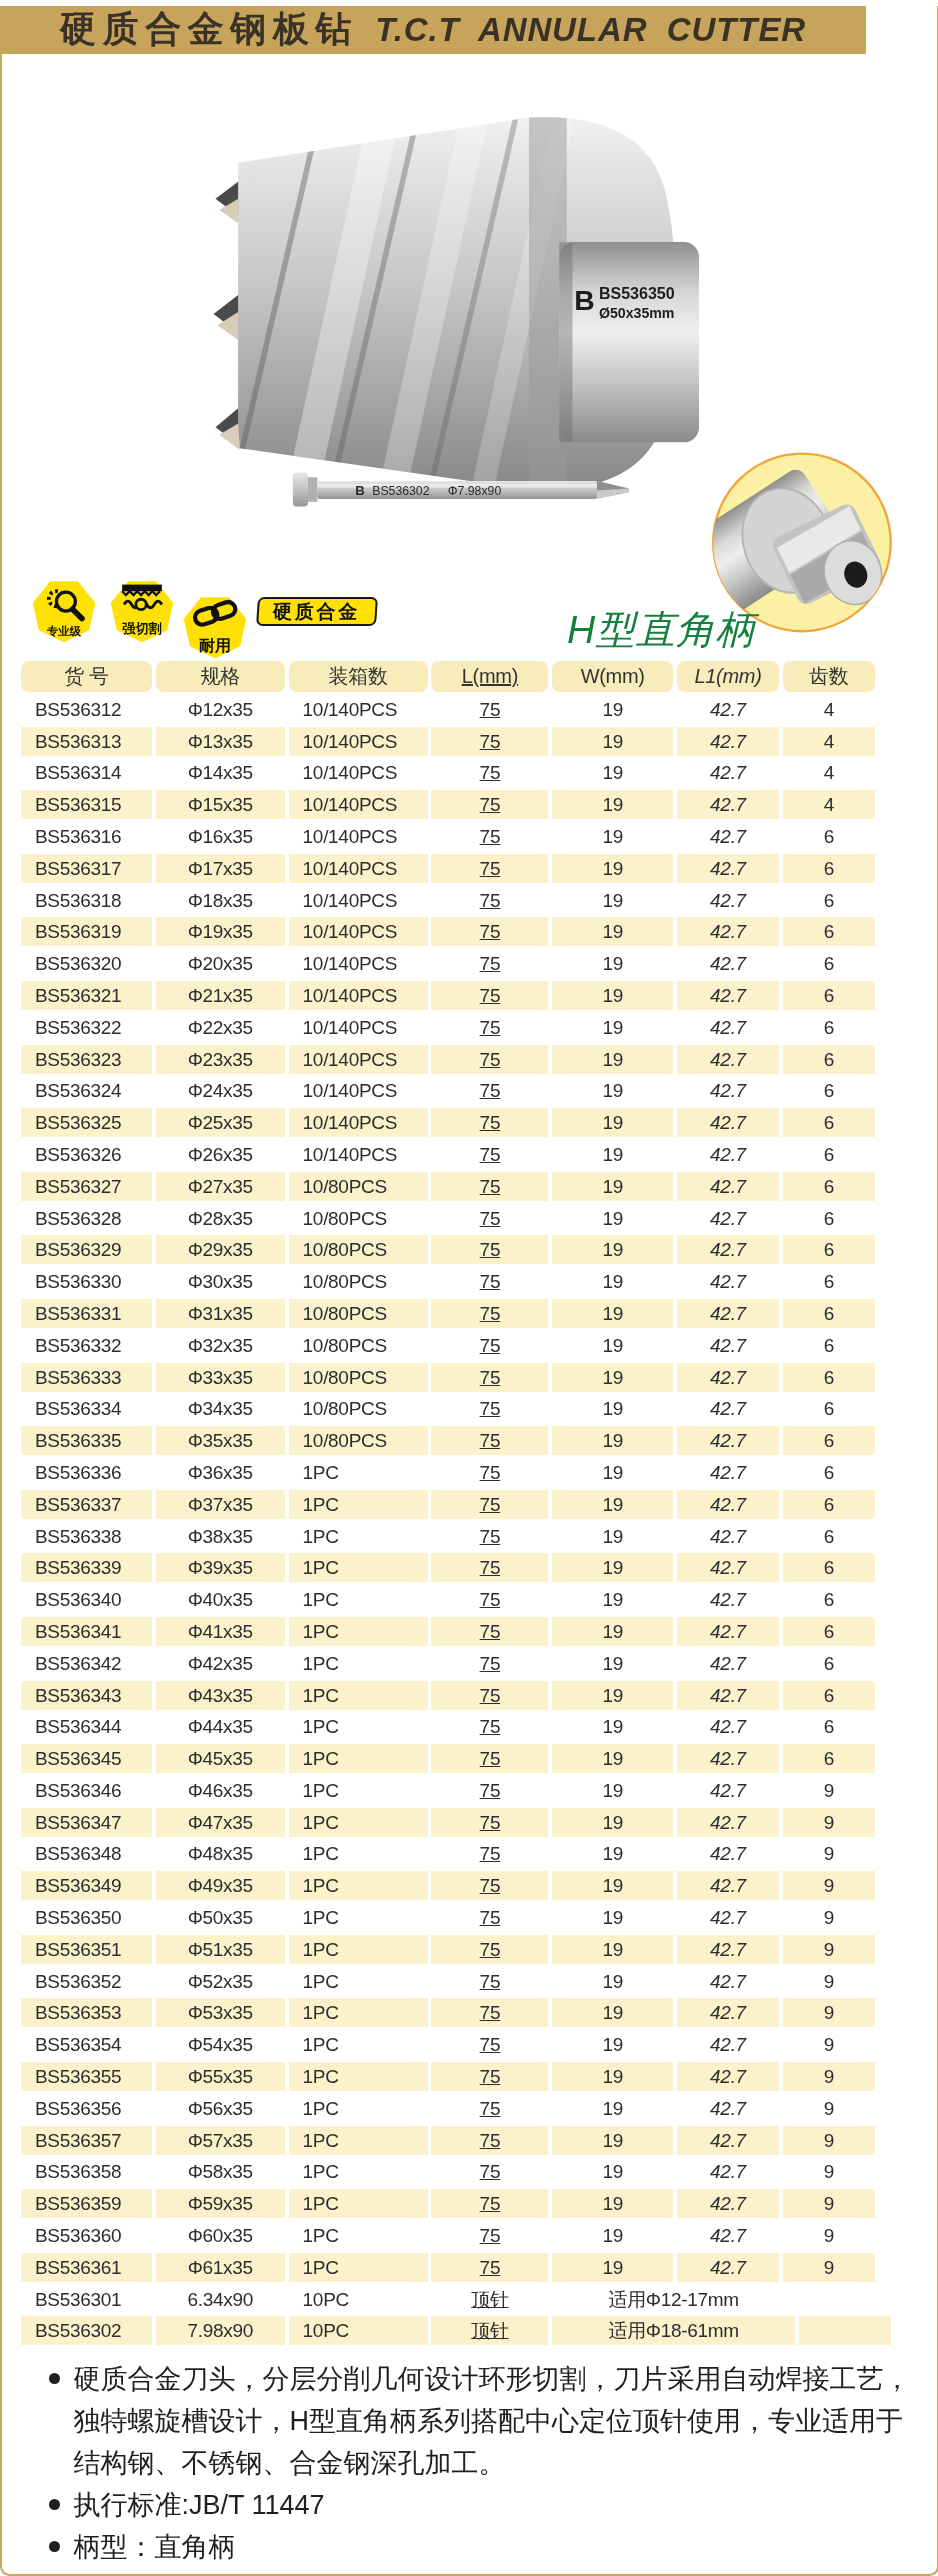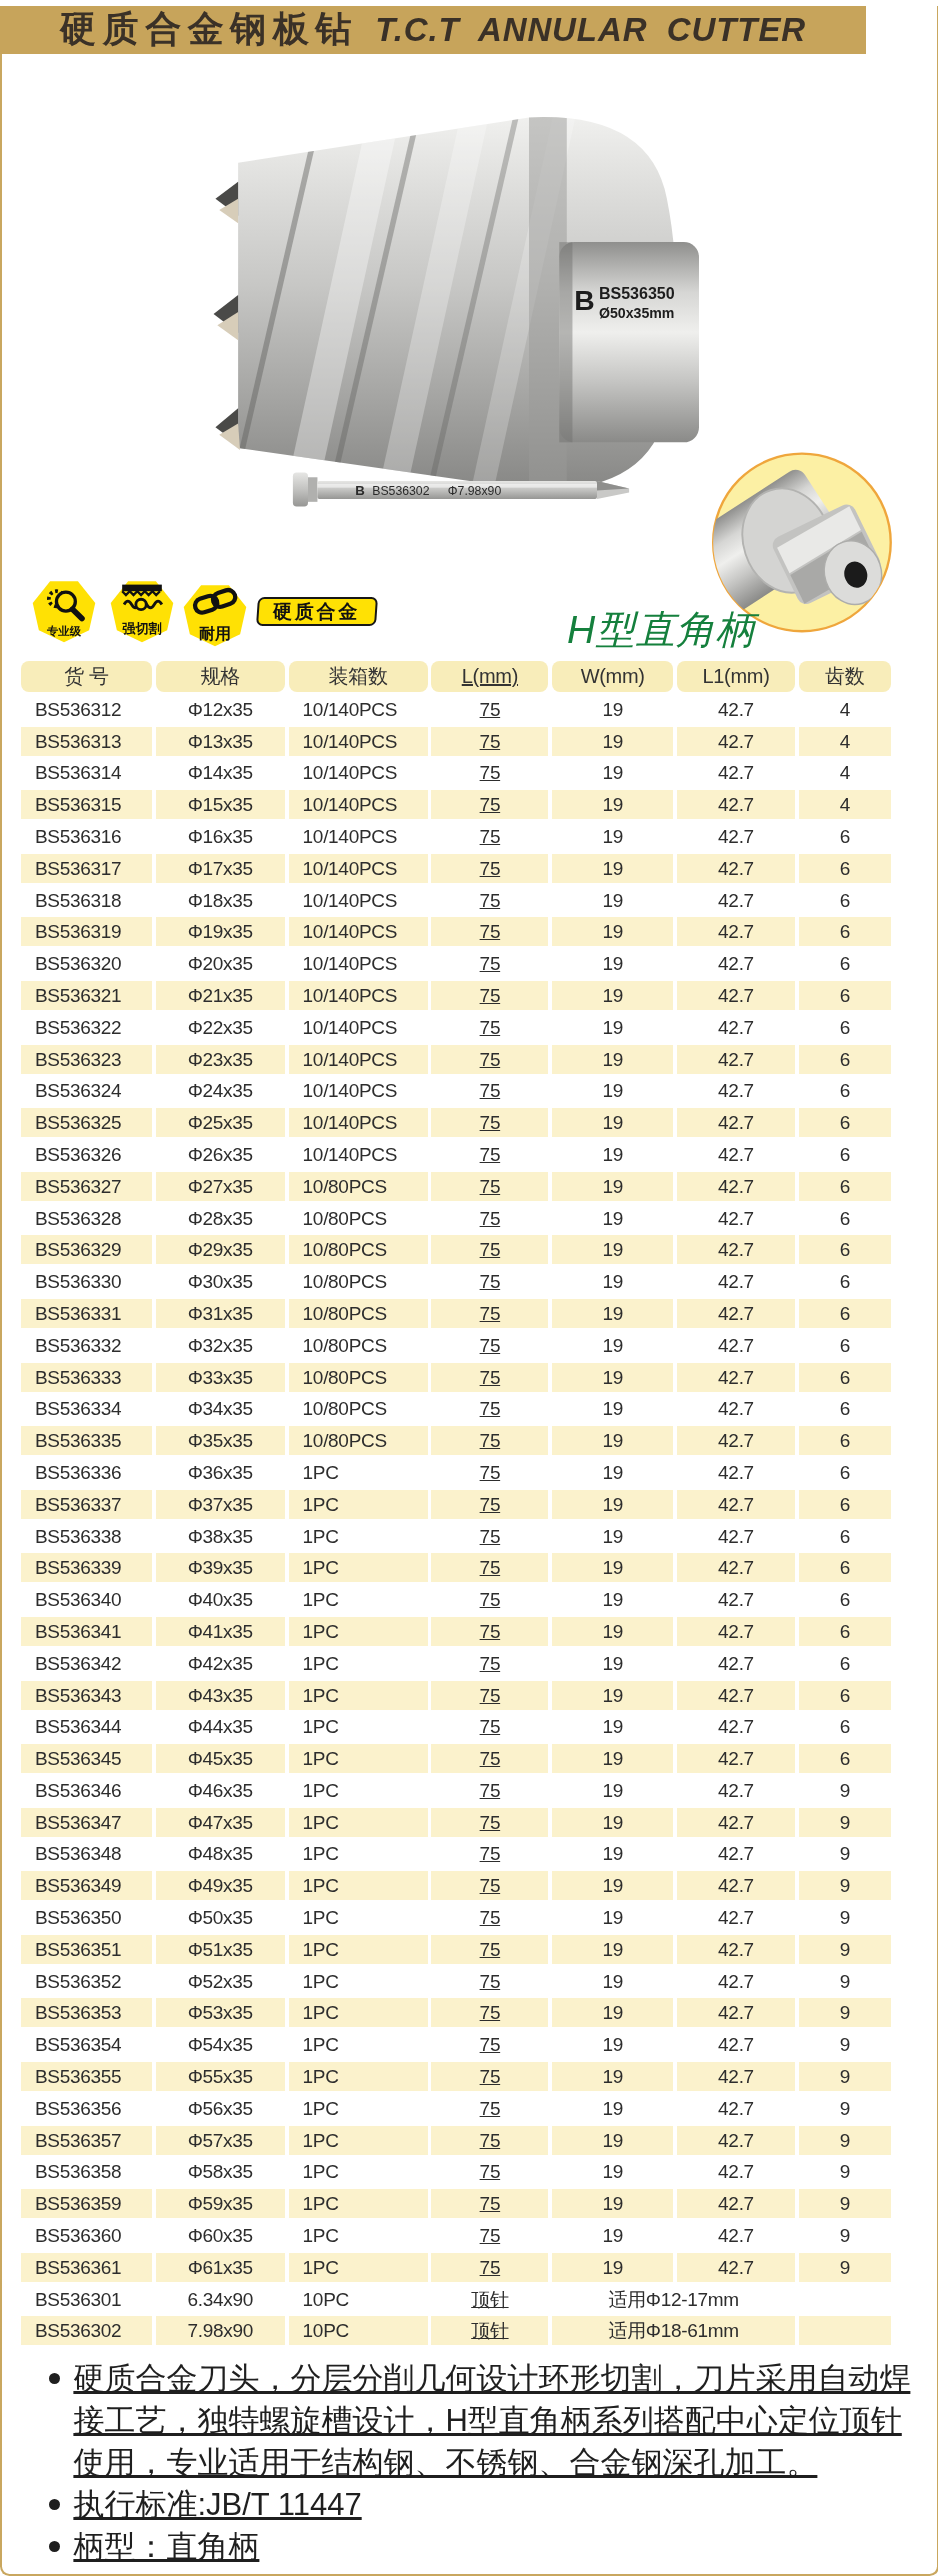--- a/index.html
+++ b/index.html
@@ -37,26 +37,26 @@
         overflow:hidden;white-space:nowrap;background:#fff;}
   .thead .cell{height:31px;line-height:31px;background:var(--head-bg);font-size:20px;
                text-align:center;padding:0;color:#333;border-radius:8px;}
   .plain .cell{background:#ffffff;}
   .alt .cell{background:var(--row-alt);}
   .c-code{width:131px;padding-left:14px;}
   .c-spec{width:129px;text-align:center;}
   .c-pack{width:139px;padding-left:14px;}
   .c-l{width:117px;text-align:center;text-decoration:underline;}
   .c-w{width:121px;text-align:center;}
-  .c-l1{width:118px;text-align:center;}
+  .c-l1{width:102px;text-align:center;font-style:italic;}
   .c-teeth{width:92px;text-align:center;}
   .c-fit{width:243px;text-align:center;}
   
   .notes{position:absolute;left:47px;top:2358px;width:865px;list-style:none;}
-  .notes li{position:relative;padding-left:26.4px;font-size:31px;line-height:42px;color:#1f1f1f;text-decoration:underline;}
+  .notes li{position:relative;padding-left:26.4px;font-size:27px;line-height:42px;color:#1f1f1f;}
   .notes li::before{content:"";position:absolute;left:1.9px;top:15px;width:11.3px;height:11.3px;
                     border-radius:50%;background:#1f1f1f;}
 </style>
 </head>
 <body>
 
 <div class="page">
   <div class="frame"></div>
 
   <div class="band">
@@ -169,21 +169,21 @@
       <polygon points="14.7,-30.6 33.1,-7.6 26.6,21.2 0,34 -26.6,21.2 -33.1,-7.6 -14.7,-30.6" fill="#FFE104"></polygon>
       <g>
         <rect x="-21" y="-27" width="42" height="7" fill="#111"></rect>
         <path d="M-21,-20 l4,4 4,-4 4,4 4,-4 4,4 4,-4 4,4 4,-4 4,4 4,-4" fill="none" stroke="#111" stroke-width="2.5"></path>
         <path d="M-19,-6 q4,-7 8,0 q4,7 8,0 q4,-7 8,0 q4,7 8,0 q4,-7 8,0" fill="none" stroke="#111" stroke-width="3"></path>
         <circle cx="-1" cy="-6" r="5.5" fill="#FFE104" stroke="#111" stroke-width="3"></circle>
       </g>
       <text x="0" y="24" text-anchor="middle" font-size="14" font-weight="bold" fill="#111">强切割</text>
     </svg>
   </div>
-  <div class="badge" style="left:181px;top:580px;">
+  <div class="badge" style="left:181px;top:592px;">
     <svg viewBox="-36 -36 72 76" width="68" height="72">
       <polygon points="14.7,-30.6 33.1,-7.6 26.6,21.2 0,34 -26.6,21.2 -33.1,-7.6 -14.7,-30.6" fill="#FFE104"></polygon>
       <g transform="rotate(-18 0 -14)">
         <rect x="-22" y="-21" width="24" height="15" rx="7.5" fill="none" stroke="#111" stroke-width="4.5"></rect>
         <rect x="-2" y="-21" width="24" height="15" rx="7.5" fill="none" stroke="#111" stroke-width="4.5"></rect>
       </g>
       <text x="0" y="26" text-anchor="middle" font-size="17" font-weight="bold" fill="#111">耐用</text>
     </svg>
   </div>
 

